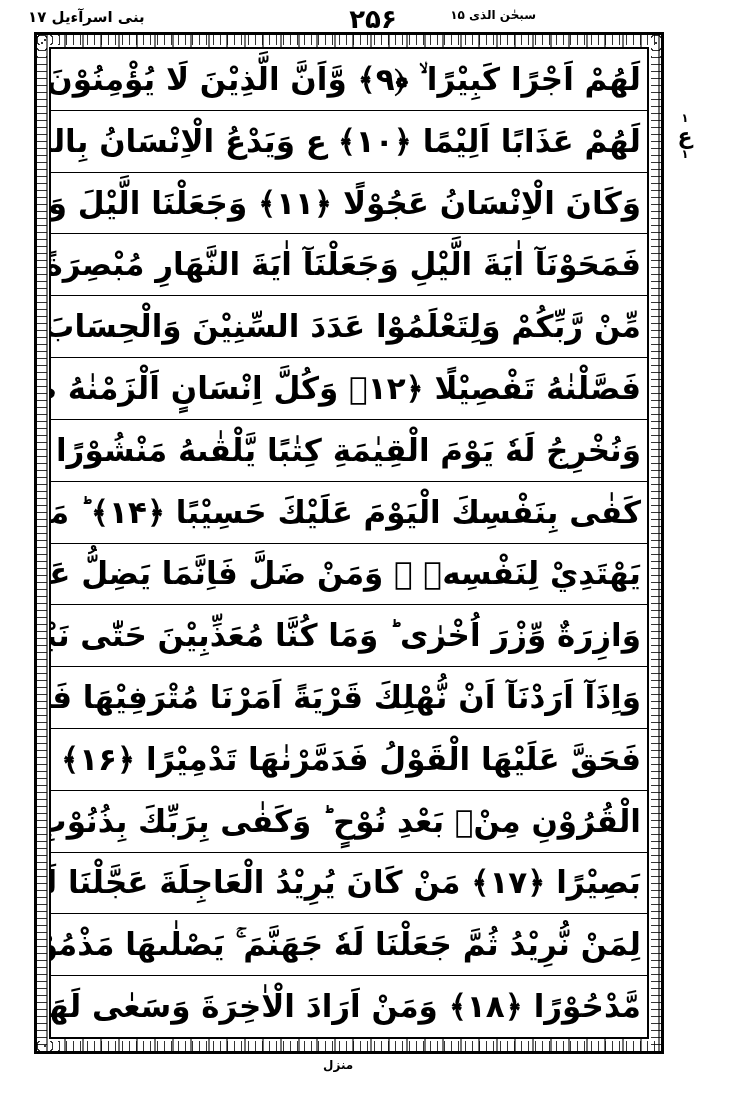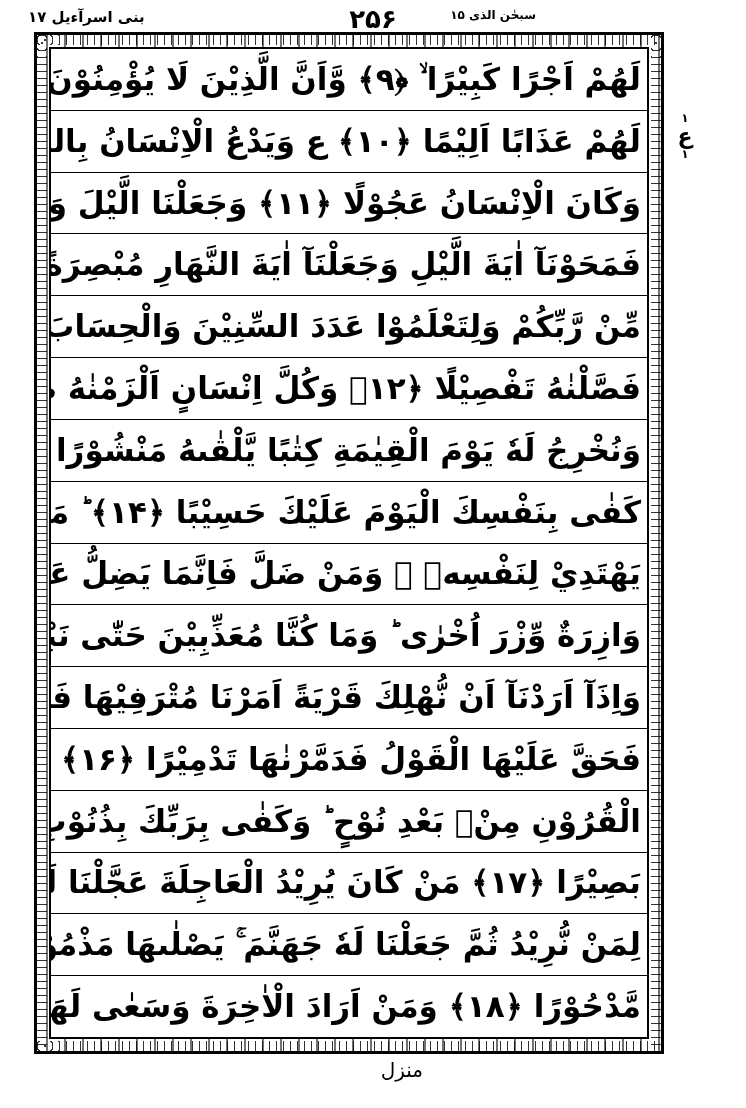--- a/index.html
+++ b/index.html
@@ -138,23 +138,23 @@
     }
     .margin-marker .ruku {
       font-size: 22px;
       display: block;
     }
     .footer {
       position: absolute;
       left: 323px;
       top: 1058px;
       width: 100px;
-      text-align: right;
-      font-size: 20px;
-      font-weight: normal;
+      text-align: left;
+      font-size: 12px;
+      font-weight: bold;
       direction: rtl;
     }
   </style>
 </head>
 <body>
 
 <div class="header">
   <div class="header-left">بنی اسرآءیل ۱۷</div>
   <div class="header-center">۲۵۶</div>
   <div class="header-right">سبحٰن الذی ۱۵</div>

